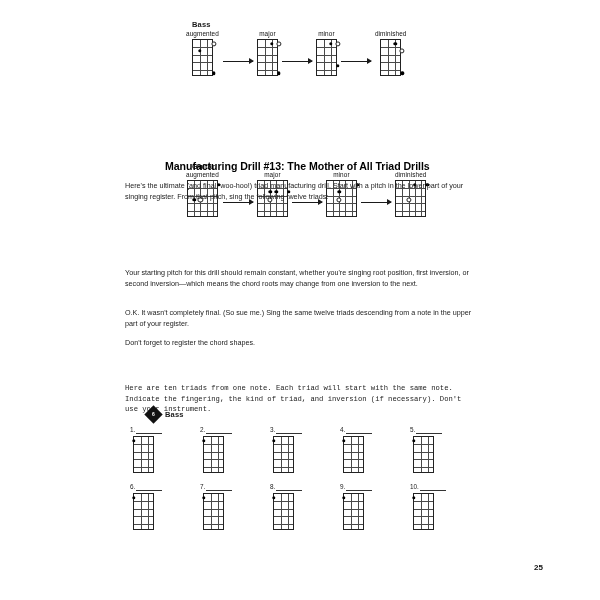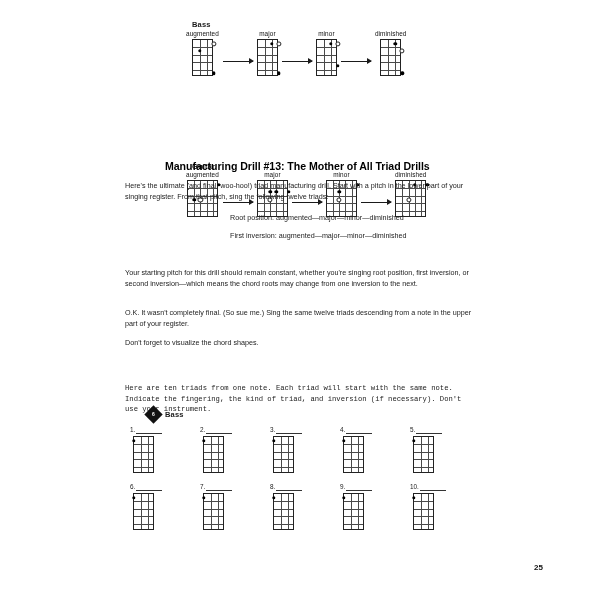--- a/index.html
+++ b/index.html
@@ -268,37 +268,31 @@
   </div>
 
   <div class="body-block" style="top:160px;padding-left:40px;">
     <h2 class="section-head">Manufacturing Drill #13: The Mother of All Triad Drills</h2>
   </div>
 
   <div class="body-block" style="top:181px;">
     <p class="para">Here's the ultimate (and final, woo-hoo!) triad manufacturing drill. Start with a pitch in the lower part of your singing register. From that pitch, sing the following twelve triads:</p>
   </div>
 
-  <div class="body-block" style="top:213px;">
-    <p class="indent-line">Root position:  augmented—major—minor—diminished</p>
-  </div>
-  <div class="body-block" style="top:231px;">
-    <p class="indent-line">First inversion: augmented—major—minor—diminished</p>
-  </div>
 
   <div class="body-block" style="top:308px;">
     <p class="para">O.K. It wasn't completely final. (So sue me.) Sing the same twelve triads descending from a note in the upper part of your register.</p>
   </div>
 
   <div class="body-block" style="top:268px;">
     <p class="para">Your starting pitch for this drill should remain constant, whether you're singing root position, first inversion, or second inversion—which means the chord roots may change from one inversion to the next.</p>
   </div>
 
   <div class="body-block" style="top:338px;">
-    <p class="para">Don't forget to visualize the chord shapes.</p>
+    <p class="para">Don't forget to register the chord shapes.</p>
   </div>
 
 
   <div class="body-block" style="top:383px;font-family:Liberation Mono, monospace;">
     <p class="para">Here are ten triads from one note. Each triad will start with the same note. Indicate the fingering, the kind of triad, and inversion (if necessary). Don't use your instrument.</p>
   </div>
 
   <div class="test-area">
     <div class="cd-row">
       <div class="cd-diamond">

